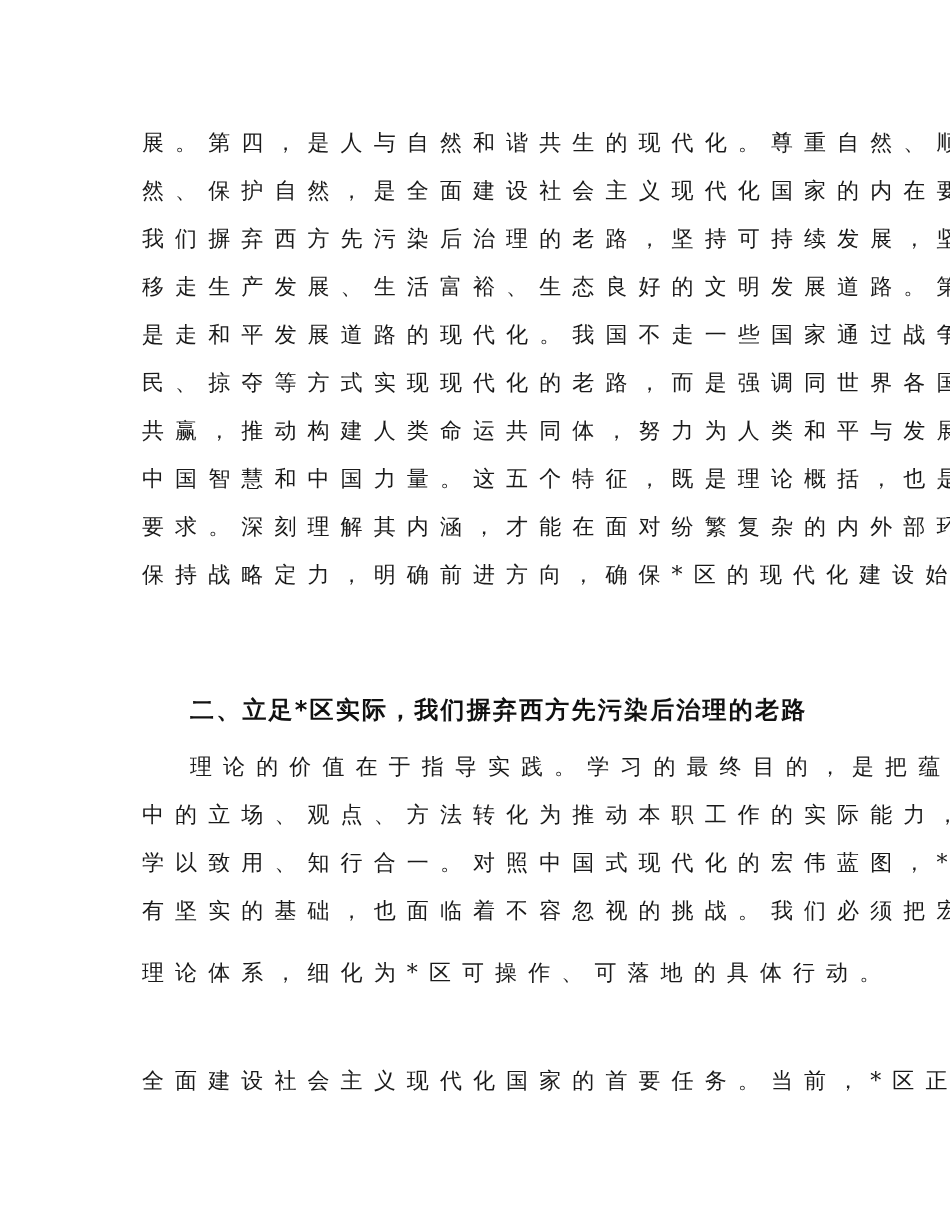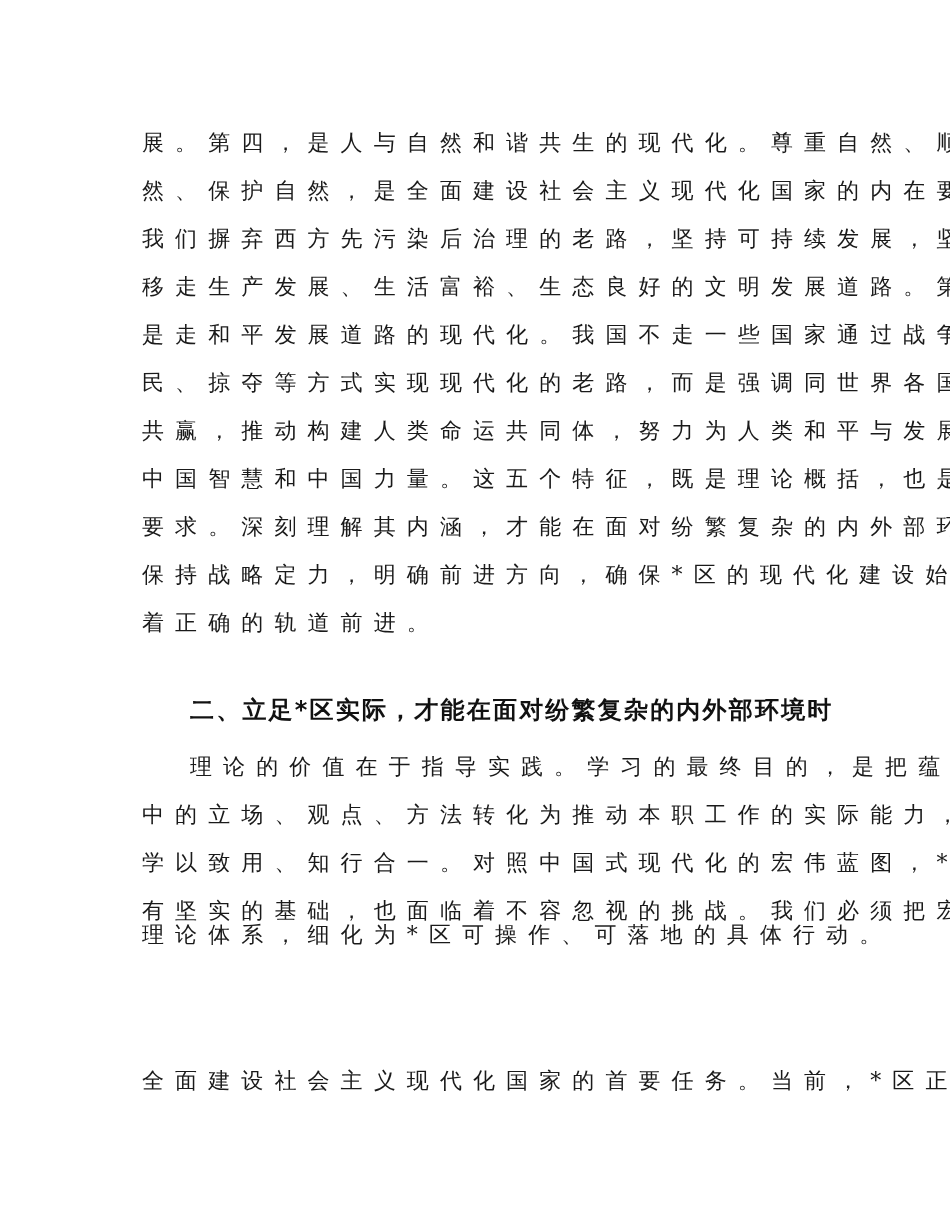--- a/index.html
+++ b/index.html
@@ -24,25 +24,24 @@
   <div class="line" style="top:131px">展。第四，是人与自然和谐共生的现代化。尊重自然、顺应自</div>
   <div class="line" style="top:179px">然、保护自然，是全面建设社会主义现代化国家的内在要求。</div>
   <div class="line" style="top:227px">我们摒弃西方先污染后治理的老路，坚持可持续发展，坚定不</div>
   <div class="line" style="top:275px">移走生产发展、生活富裕、生态良好的文明发展道路。第五，</div>
   <div class="line" style="top:323px">是走和平发展道路的现代化。我国不走一些国家通过战争、殖</div>
   <div class="line" style="top:371px">民、掠夺等方式实现现代化的老路，而是强调同世界各国互利</div>
   <div class="line" style="top:419px">共赢，推动构建人类命运共同体，努力为人类和平与发展贡献</div>
   <div class="line" style="top:467px">中国智慧和中国力量。这五个特征，既是理论概括，也是实践</div>
   <div class="line" style="top:515px">要求。深刻理解其内涵，才能在面对纷繁复杂的内外部环境时，</div>
   <div class="line" style="top:563px">保持战略定力，明确前进方向，确保*区的现代化建设始终沿</div>
-  <div class="line" style="top:611px">着正确的轨道前进。</div>
 
-  <div class="heading">二、立足*区实际，才能在面对纷繁复杂的内外部环境时</div>
+  <div class="heading">二、立足*区实际，我们摒弃西方先污染后治理的老路</div>
 
   <div class="line indent" style="top:755px">理论的价值在于指导实践。学习的最终目的，是把蕴含其</div>
   <div class="line" style="top:803px">中的立场、观点、方法转化为推动本职工作的实际能力，做到</div>
   <div class="line" style="top:851px">学以致用、知行合一。对照中国式现代化的宏伟蓝图，*区既</div>
   <div class="line" style="top:899px">有坚实的基础，也面临着不容忽视的挑战。我们必须把宏大的</div>
-  <div class="line" style="top:923px">理论体系，细化为*区可操作、可落地的具体行动。</div>
+  <div class="line" style="top:961px">理论体系，细化为*区可操作、可落地的具体行动。</div>
 
   <div class="line" style="top:1069px">全面建设社会主义现代化国家的首要任务。当前，*区正处在</div>
 
 </div>
 
 </body></html>

